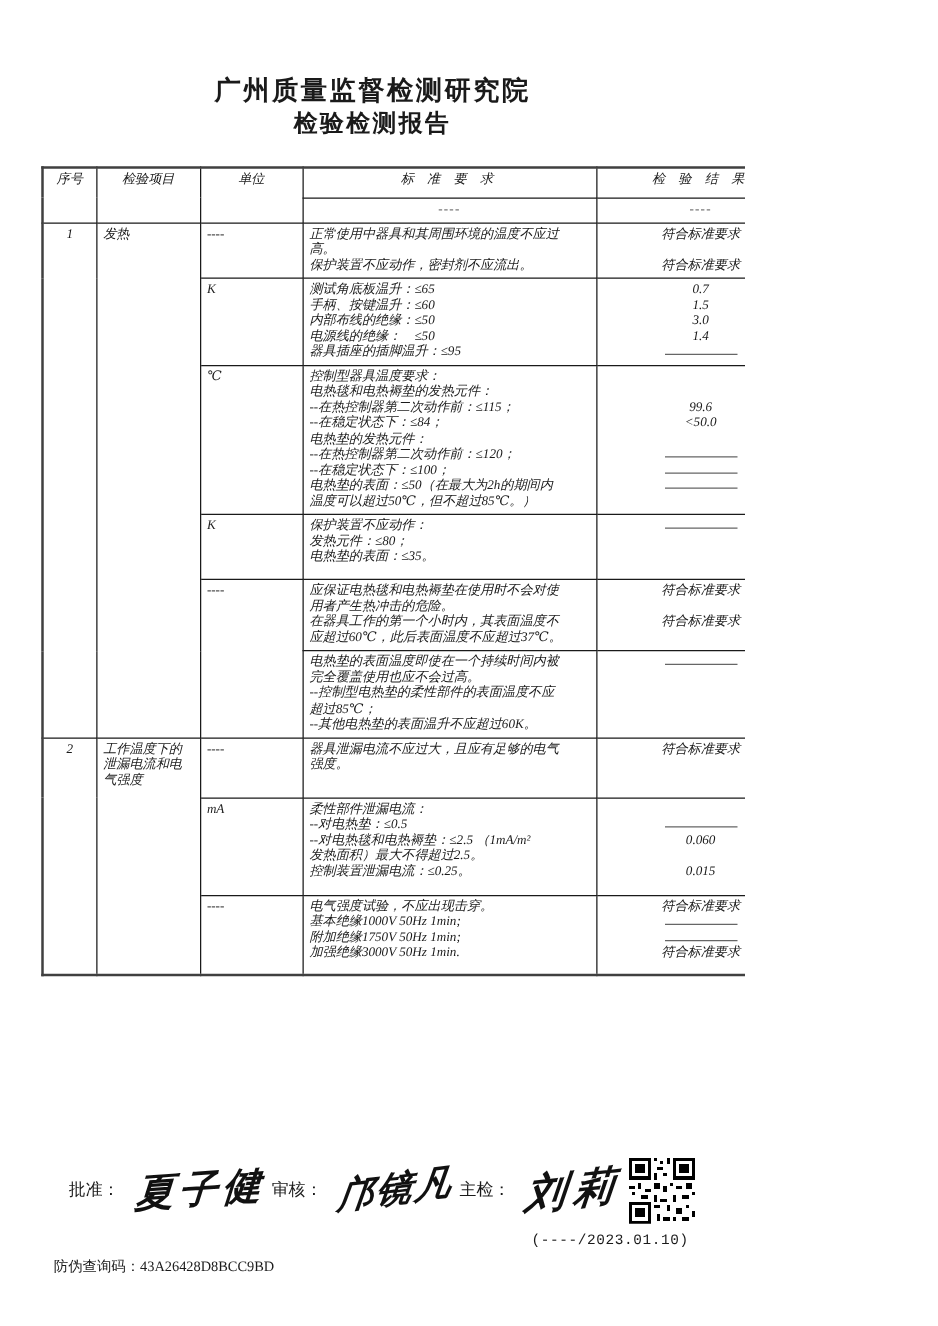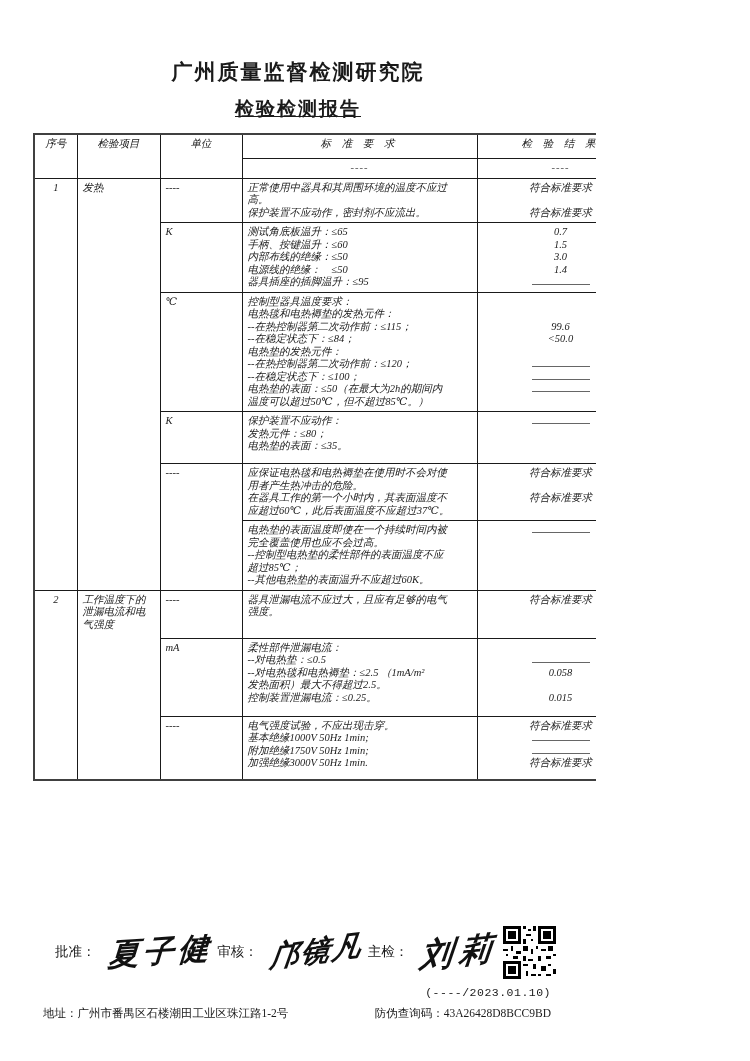--- a/index.html
+++ b/index.html
@@ -2,22 +2,22 @@
 <html><head>
 <meta charset="utf-8">
 <style>
   * { margin:0; padding:0; box-sizing:border-box; }
   html,body { background:#ffffff; }
   body { font-family:"Liberation Serif","DejaVu Serif",serif; color:#1a1a1a; }
   .page { position:relative; width:596px; height:1061px; background:#fff; overflow:hidden; }
 
   .org-title { position:absolute; top:58px; left:0; width:100%; text-align:center;
                font-size:21px; font-weight:700; letter-spacing:2px; }
-  .report-title { position:absolute; top:96px; left:0; width:100%; text-align:center;
-               font-size:19px; font-weight:700; letter-spacing:2px;text-decoration:underline; }
+  .report-title { position:absolute; top:86px; left:0; width:100%; text-align:center;
+               font-size:19px; font-weight:700; letter-spacing:2px; }
   .meta-row { position:absolute; top:110px; left:43px; right:42px;
               display:flex; justify-content:space-between; font-size:12.5px; }
 
   table.report { position:absolute; top:133px; left:33px; width:670px;
                  border-collapse:collapse; table-layout:fixed;
                  border:2px solid #404040;font-style:italic; }
   table.report th, table.report td {
       border:1px solid #1a1a1a; vertical-align:top; padding:3px 5px;
       font-size:10.5px; line-height:12.5px; font-weight:400; }
   thead th { text-align:center; vertical-align:middle; padding:2px 2px; }
@@ -203,21 +203,21 @@
           <td class="c-req">
             <div class="ln">柔性部件泄漏电流：</div>
             <div class="ln">--对电热垫：≤0.5</div>
             <div class="ln">--对电热毯和电热褥垫：≤2.5 （1mA/m²</div>
             <div class="ln">发热面积）最大不得超过2.5。</div>
             <div class="ln">控制装置泄漏电流：≤0.25。</div>
           </td>
           <td class="c-res">
             <div class="ln"></div>
             <div class="ln"><span class="dash"></span></div>
-            <div class="ln">0.058</div>
+            <div class="ln">0.060</div>
             <div class="ln"></div>
             <div class="ln">0.015</div>
           </td>
         </tr>
         <tr style="height: 64px;">
           <td class="c-unit">----</td>
           <td class="c-req">
             <div class="ln">电气强度试验，不应出现击穿。</div>
             <div class="ln">基本绝缘1000V 50Hz 1min;</div>
             <div class="ln">附加绝缘1750V 50Hz 1min;</div>
@@ -292,17 +292,16 @@
         <rect x="11" y="19" width="2" height="1"></rect>
           <rect x="14" y="19" width="1" height="1"></rect>
           <rect x="17" y="19" width="2" height="1"></rect>
       </g>
     </svg>
   </div>
 
   <div class="date-note">(----/2023.01.10)</div>
 
   <div class="bottom-line">
-    <span>地址：广州市番禺区石楼潮田工业区珠江路1-2号</span>
     <span>防伪查询码：43A26428D8BCC9BD</span>
   </div>
 
 </div>
 
 </body></html>

